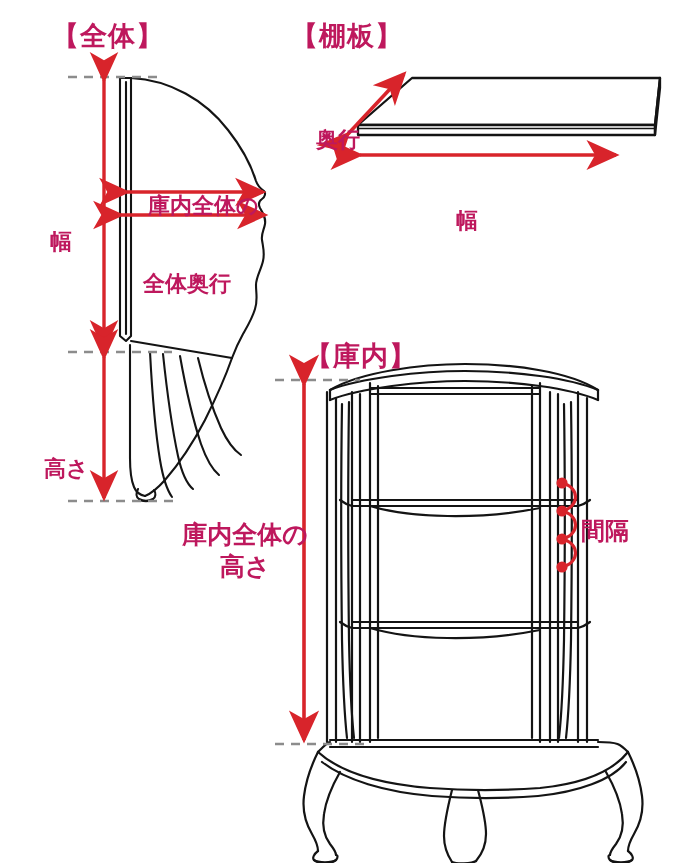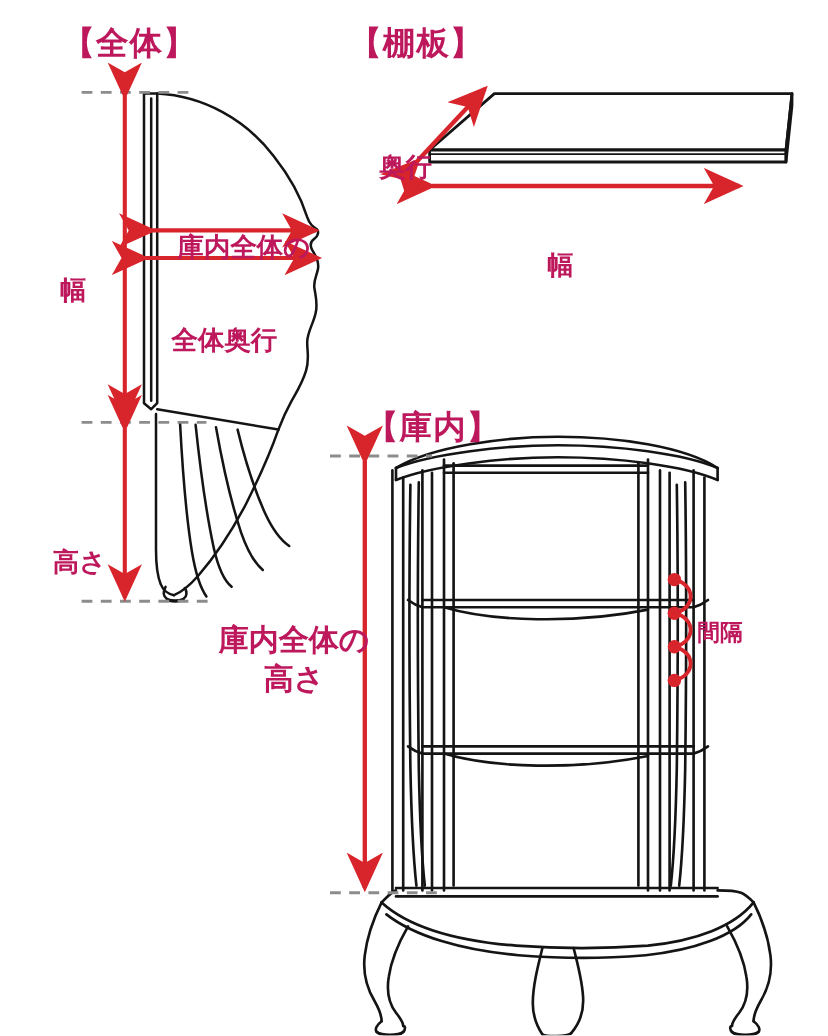--- a/index.html
+++ b/index.html
@@ -42,21 +42,21 @@
     font-size: 22px;
     font-weight: bold;
     margin-top: 43px;
   }
   .dim-label-big {
     font-size: 25px;
     font-weight: bold;
     text-align: center;
   }
   .pitch-label {
-    font-size: 19px;
+    font-size: 24px;
     font-weight: bold;
     line-height: 1.25;
   }
 </style>
 </head>
 <body>
 
 <div id="stage">
 
   <svg viewBox="0 0 690 863" xmlns="http://www.w3.org/2000/svg">

